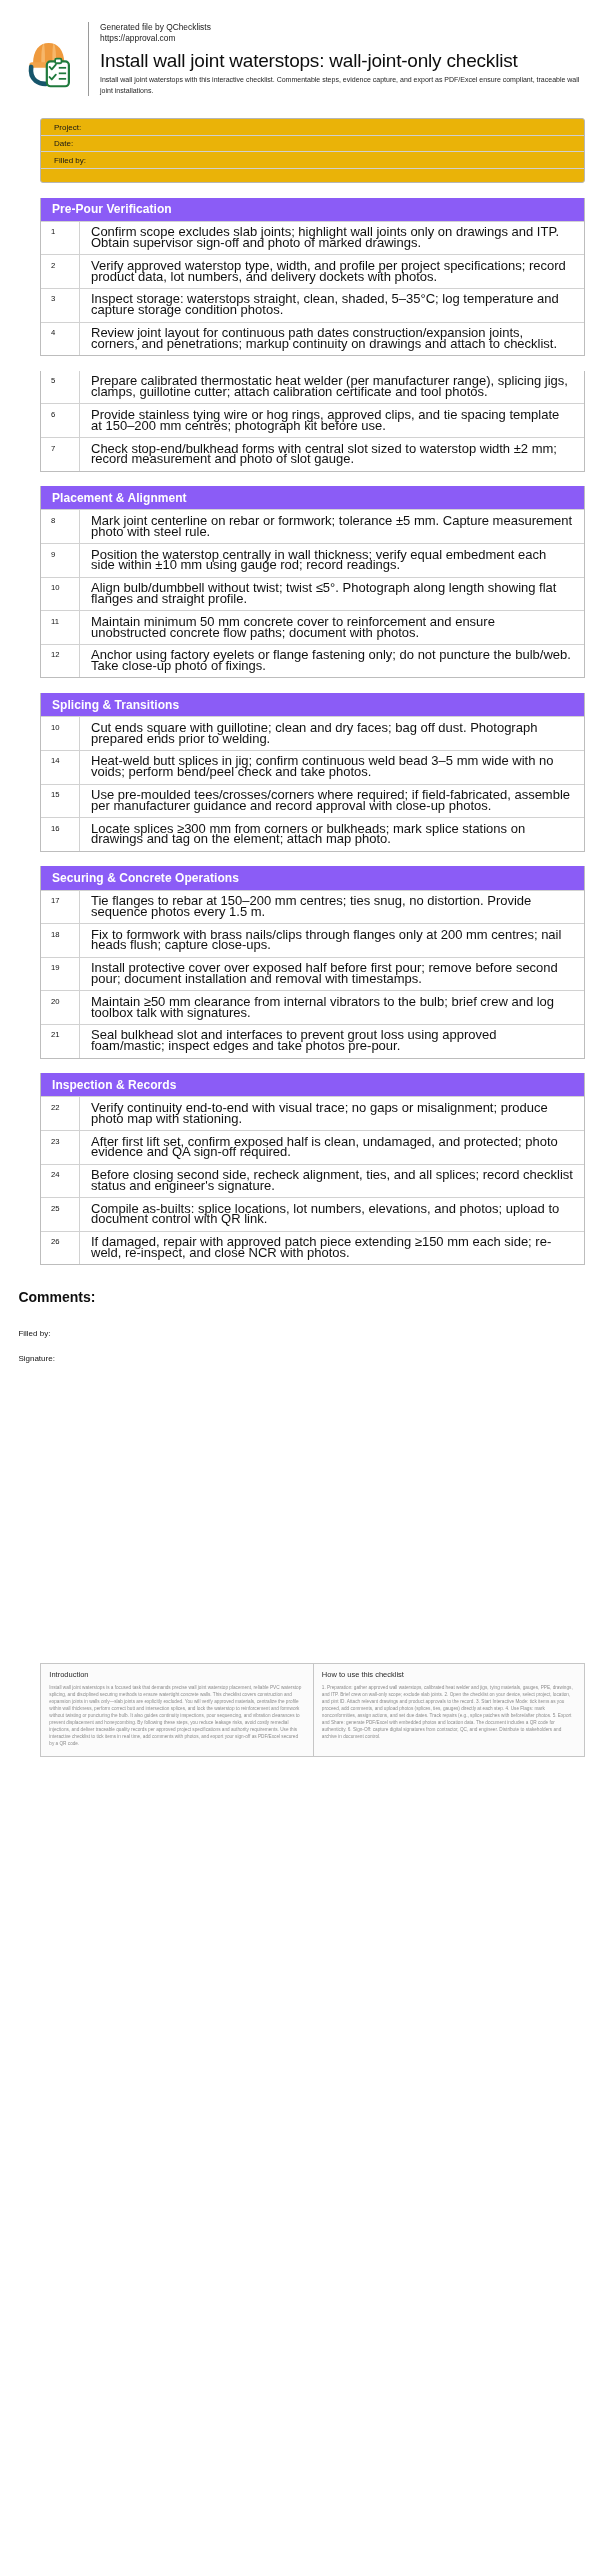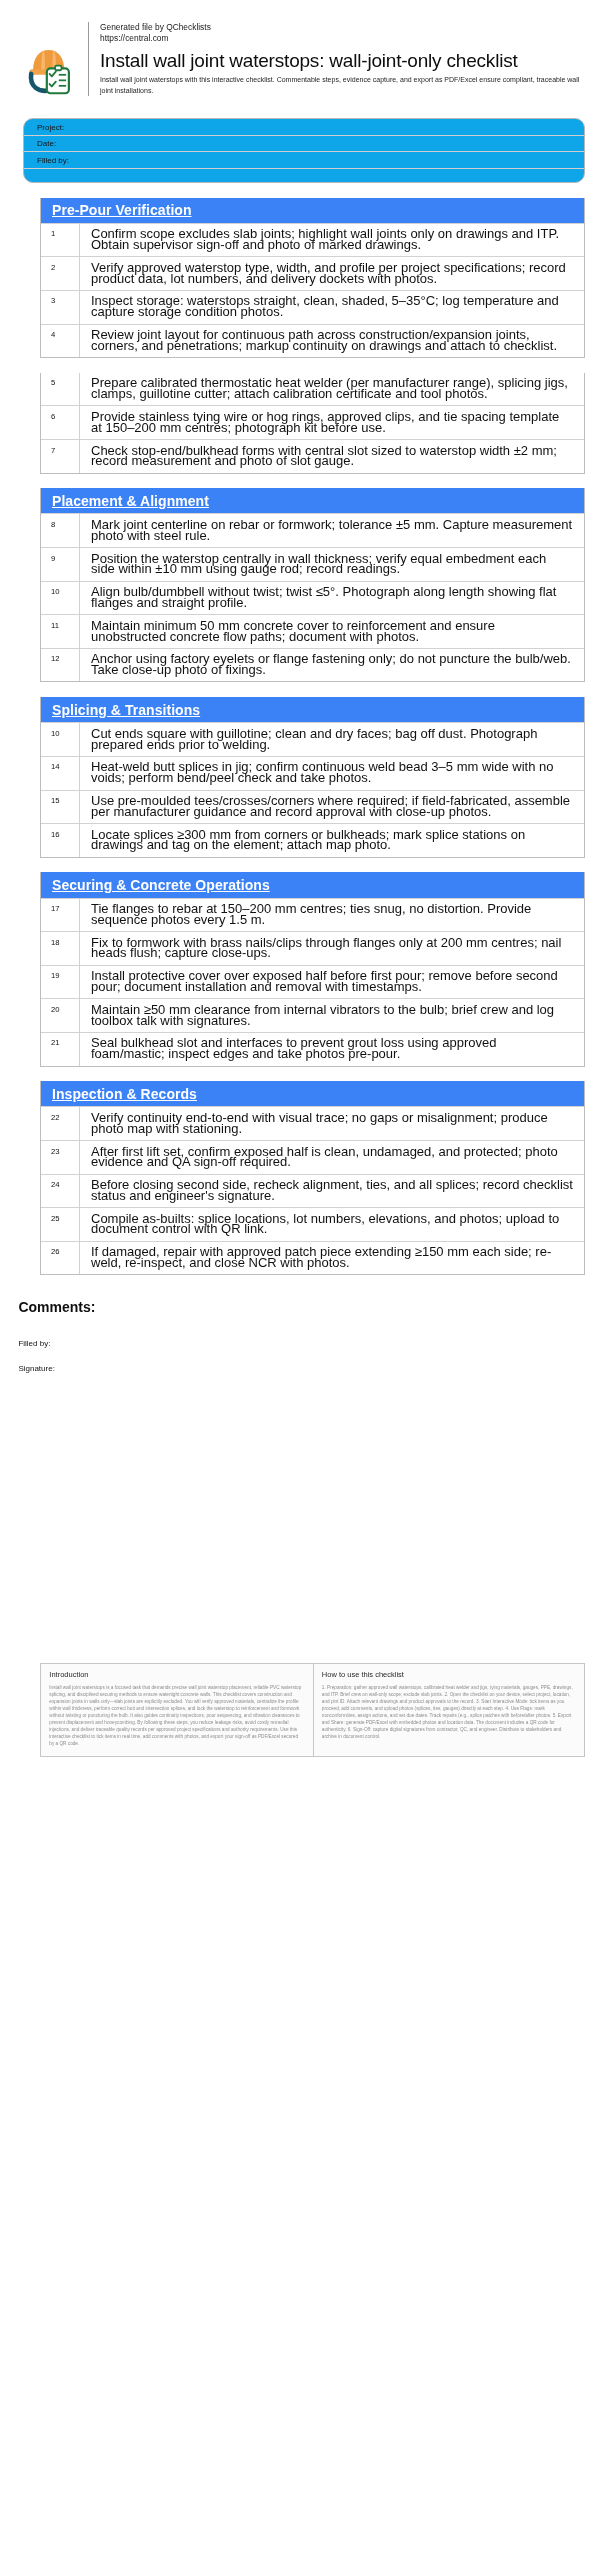--- a/index.html
+++ b/index.html
@@ -19,21 +19,21 @@
   .page {
     position: relative;
     width: 607px;
     min-height: 2576px;
     padding: 0;
   }
 
   
   .doc-header {
     display: flex;
-    align-items: flex-end;
+    align-items: center;
     padding: 20px 20px 0 22px;
   }
   .brand-logo {
     width: 57px;
     height: 57px;
     flex: 0 0 57px;
     position: relative;
     margin-top: 3.7px;
   }
   .brand-logo svg { display: block; width: 57px; height: 57px; }
@@ -64,24 +64,24 @@
   }
   .doc-subtitle {
     font-size: 7px;
     line-height: 10.6px;
     color: #1f1f1f;
     max-width: 514px;
   }
 
   
   .meta-card {
-    margin: 22px 22px 0 23px;
+    margin: 22px 22px 0 40px;
     border: 0.9px solid #b6b6b6;
-    border-radius: 10px;
-    background: #0ea5e9;
+    border-radius: 3px;
+    background: #eab308;
     overflow: hidden;
   }
   .meta-row {
     height: 16.5px;
     display: flex;
     align-items: center;
     padding: 0 0 0 13px;
     border-bottom: 0.9px solid #cfcfcf;
     font-size: 8px;
     color: #151515;
@@ -89,27 +89,26 @@
   .meta-row:last-child { border-bottom: none; }
   .meta-row.spacer { height: 13px; }
 
   
   .section {
     margin: 14.7px 22px 0 40px;
     border: 0.9px solid #bdbdbd;
     border-top: none;
   }
   .section-head {
-    background: #3b82f6;
+    background: #8b5cf6;
     color: #ffffff;
-    font-size: 14px;
+    font-size: 12px;
     font-weight: bold;
     padding: 4.6px 0 4.6px 11px;
     letter-spacing: 0.05px;
-    text-decoration: underline;
   }
   .item-row {
     display: flex;
     border-top: 0.9px solid #d2d2d2;
     background: #ffffff;
   }
   .section .item-row:first-of-type { border-top: none; }
   .item-num {
     flex: 0 0 39px;
     border-right: 0.9px solid #d2d2d2;
@@ -189,21 +188,21 @@
         <rect x="40" y="38" width="8" height="1.9" fill="#1f7a3d"></rect>
         <rect x="40" y="44" width="8" height="1.9" fill="#1f7a3d"></rect>
         <rect x="40" y="50" width="8" height="1.9" fill="#1f7a3d"></rect>
         <path d="M30 38 l2.4 2.6 l4.4 -5.2" stroke="#1f7a3d" stroke-width="2" fill="none" stroke-linecap="round" stroke-linejoin="round"></path>
         <path d="M30 49 l2.4 2.6 l4.4 -5.2" stroke="#1f7a3d" stroke-width="2" fill="none" stroke-linecap="round" stroke-linejoin="round"></path>
       </svg>
     </div>
     <div class="header-divider"></div>
     <div class="header-text">
       <div class="gen-line">Generated file by QChecklists</div>
-      <div class="gen-line">https://central.com</div>
+      <div class="gen-line">https://approval.com</div>
       <h1 class="doc-title">Install wall joint waterstops: wall-joint-only checklist</h1>
       <div class="doc-subtitle">Install wall joint waterstops with this interactive checklist. Commentable steps, evidence capture, and export as PDF/Excel ensure compliant, traceable wall joint installations.</div>
     </div>
   </div>
 
   <div class="meta-card">
     <div class="meta-row">
       <span>Project:</span>
     </div>
     <div class="meta-row">
@@ -225,21 +224,21 @@
         <div class="item-row">
           <div class="item-num">2</div>
           <div class="item-text">Verify approved waterstop type, width, and profile per project specifications; record product data, lot numbers, and delivery dockets with photos.</div>
         </div>
         <div class="item-row">
           <div class="item-num">3</div>
           <div class="item-text">Inspect storage: waterstops straight, clean, shaded, 5–35°C; log temperature and capture storage condition photos.</div>
         </div>
         <div class="item-row">
           <div class="item-num">4</div>
-          <div class="item-text">Review joint layout for continuous path across construction/expansion joints, corners, and penetrations; markup continuity on drawings and attach to checklist.</div>
+          <div class="item-text">Review joint layout for continuous path dates construction/expansion joints, corners, and penetrations; markup continuity on drawings and attach to checklist.</div>
         </div>
       </div>
       <div class="section">
         <div class="item-row">
           <div class="item-num">5</div>
           <div class="item-text">Prepare calibrated thermostatic heat welder (per manufacturer range), splicing jigs, clamps, guillotine cutter; attach calibration certificate and tool photos.</div>
         </div>
         <div class="item-row">
           <div class="item-num">6</div>
           <div class="item-text">Provide stainless tying wire or hog rings, approved clips, and tie spacing template at 150–200 mm centres; photograph kit before use.</div>

